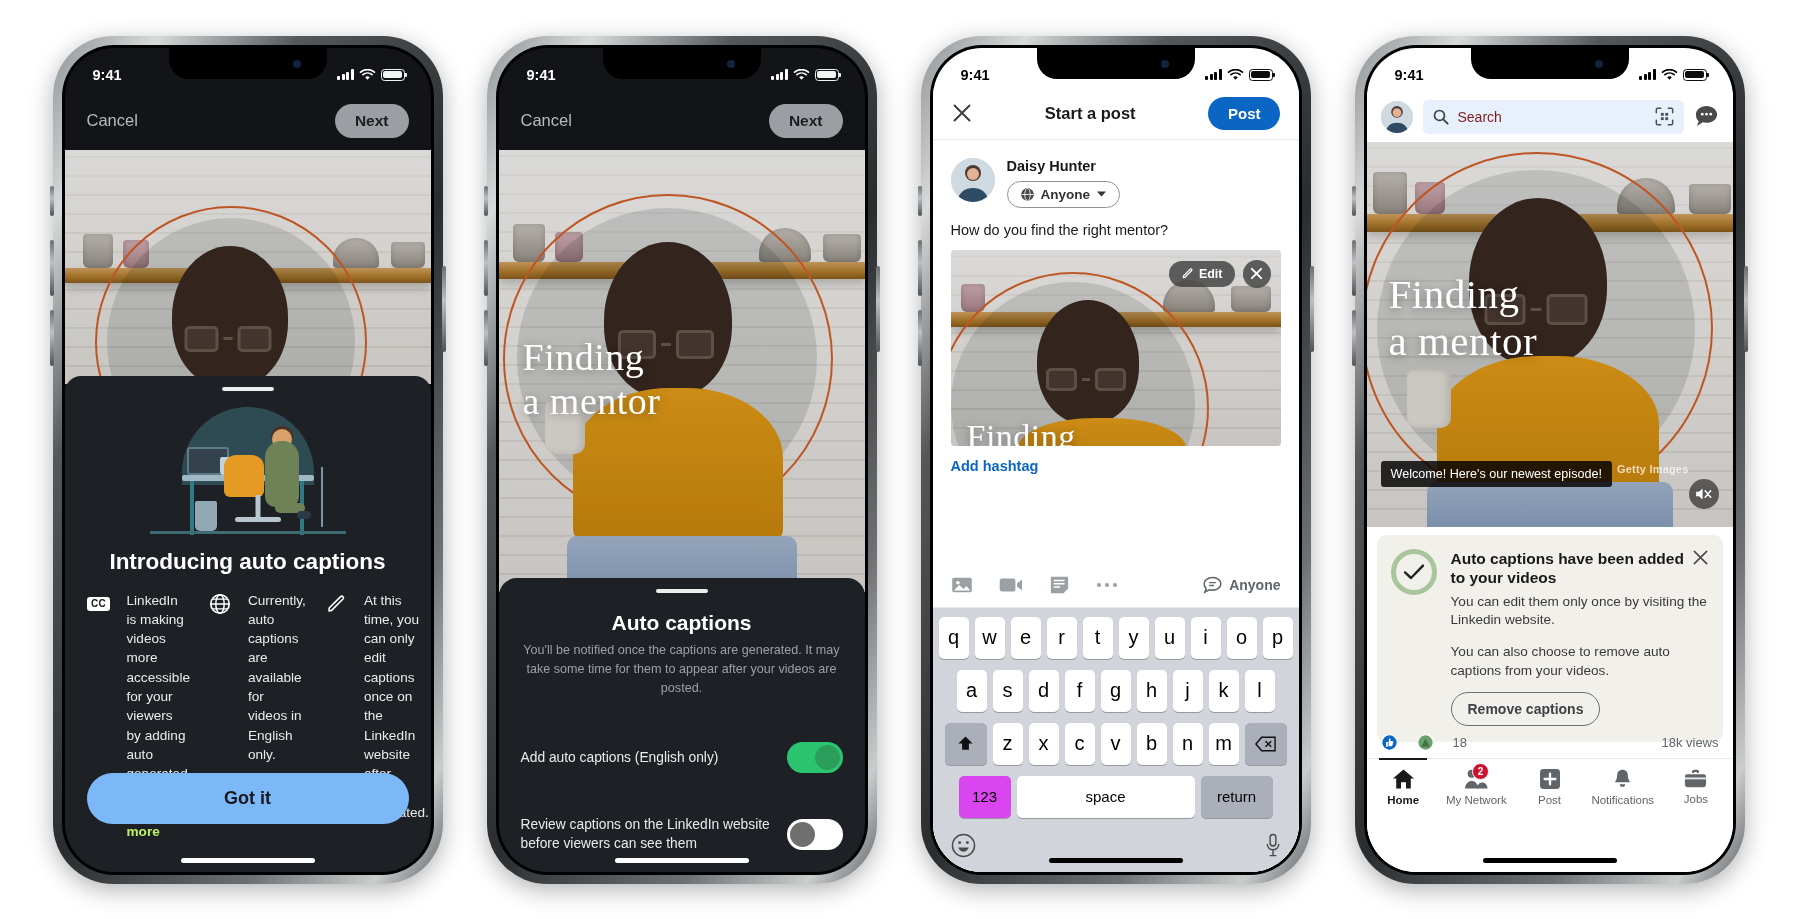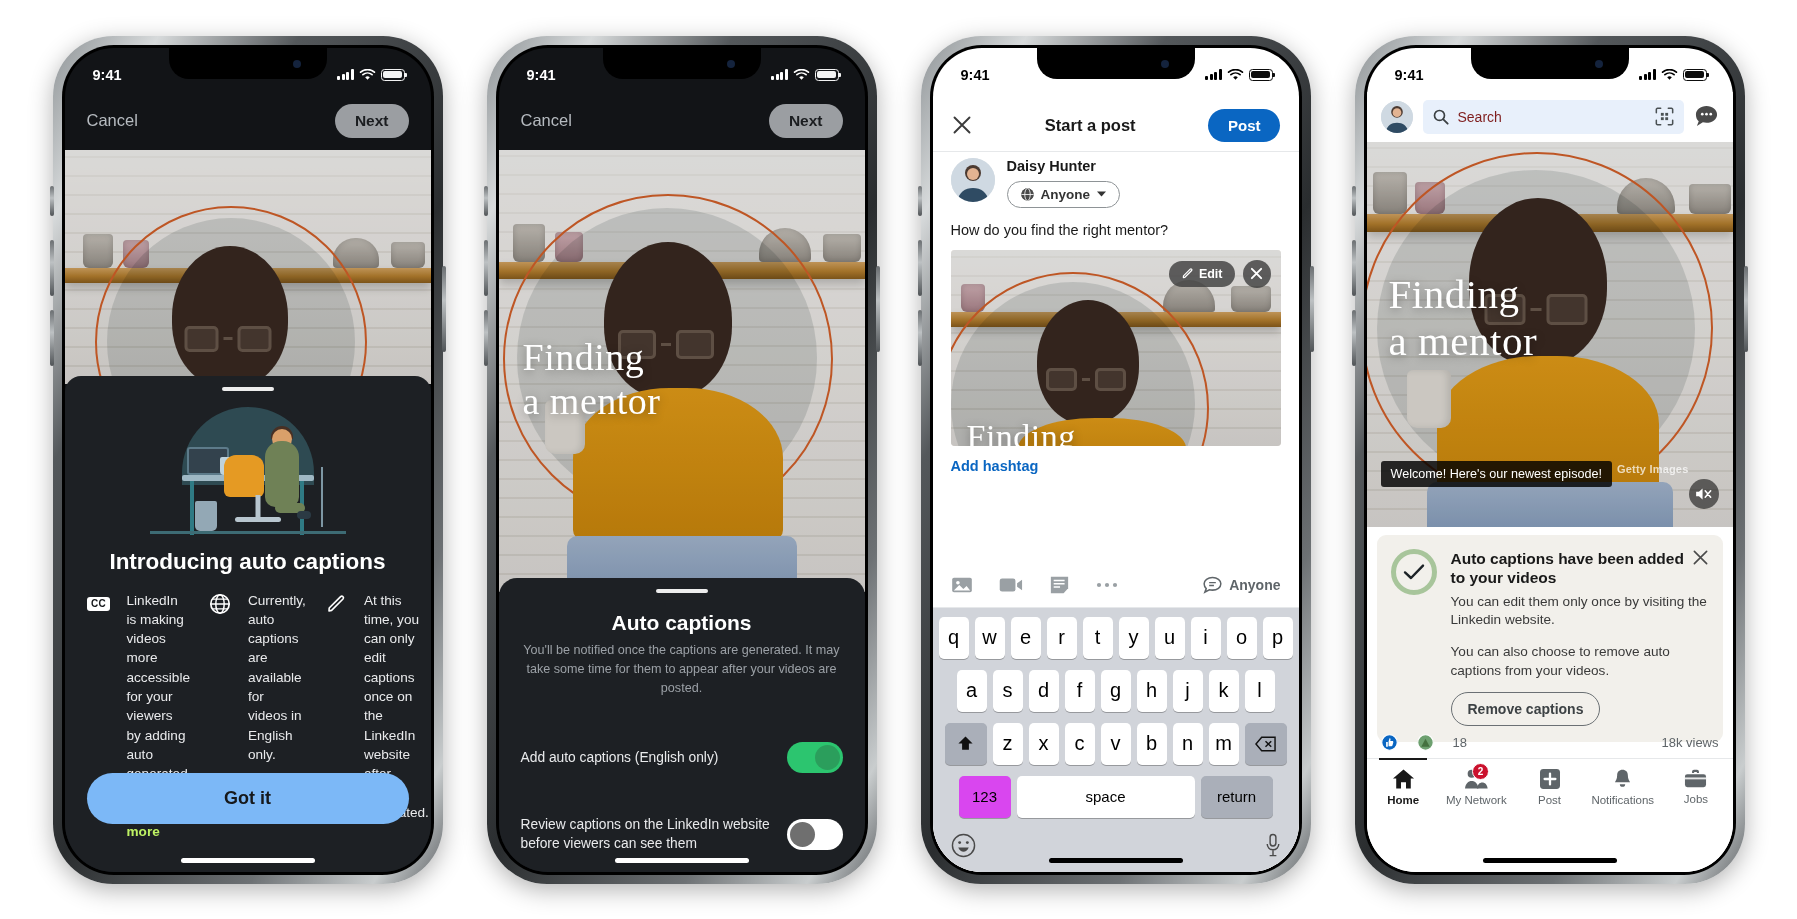--- a/index.html
+++ b/index.html
@@ -252,21 +252,21 @@
   .tgl { width:56px;height:31px;border-radius:18px;position:relative;flex:0 0 56px; }
   .tgl i { position:absolute; top:3px; width:25px;height:25px;border-radius:50%; display:block; }
   .tgl.on  { background:#2cc56f; }
   .tgl.on i{ right:3px; background:#2b9e5c; }
   .tgl.off { background:#fff; }
   .tgl.off i{ left:3px; background:#6f6f6f; }
 
   
   .p3 .screen { background:#fff; }
   .p3 .topbar {
-    position:absolute; top:52px; left:0; right:0; height:52px;
+    position:absolute; top:40px; left:0; right:0; height:52px;
     display:flex; align-items:center; justify-content:space-between;
     padding:0 18px; border-bottom:1px solid #e6e8ea; background:#fff; z-index:30;
   }
   .p3 .topbar .title { font-size:16.5px; font-weight:bold; color:#191919; }
   .p3 .postbtn { background:#0a66c2; color:#fff; font-size:15px; font-weight:bold;
                  padding:8px 20px; border-radius:19px; }
   .p3 .composer { position:absolute; top:96px; left:0; right:0; bottom:0; background:#fff; }
   .p3 .author { display:flex; gap:12px; padding:14px 18px 0; align-items:flex-start; }
   .p3 .avatar { width:44px;height:44px;border-radius:50%;flex:0 0 44px;overflow:hidden;position:relative;background:#dde3e8; }
   .p3 .author .nm { font-size:14.5px;font-weight:bold;color:#191919; }

